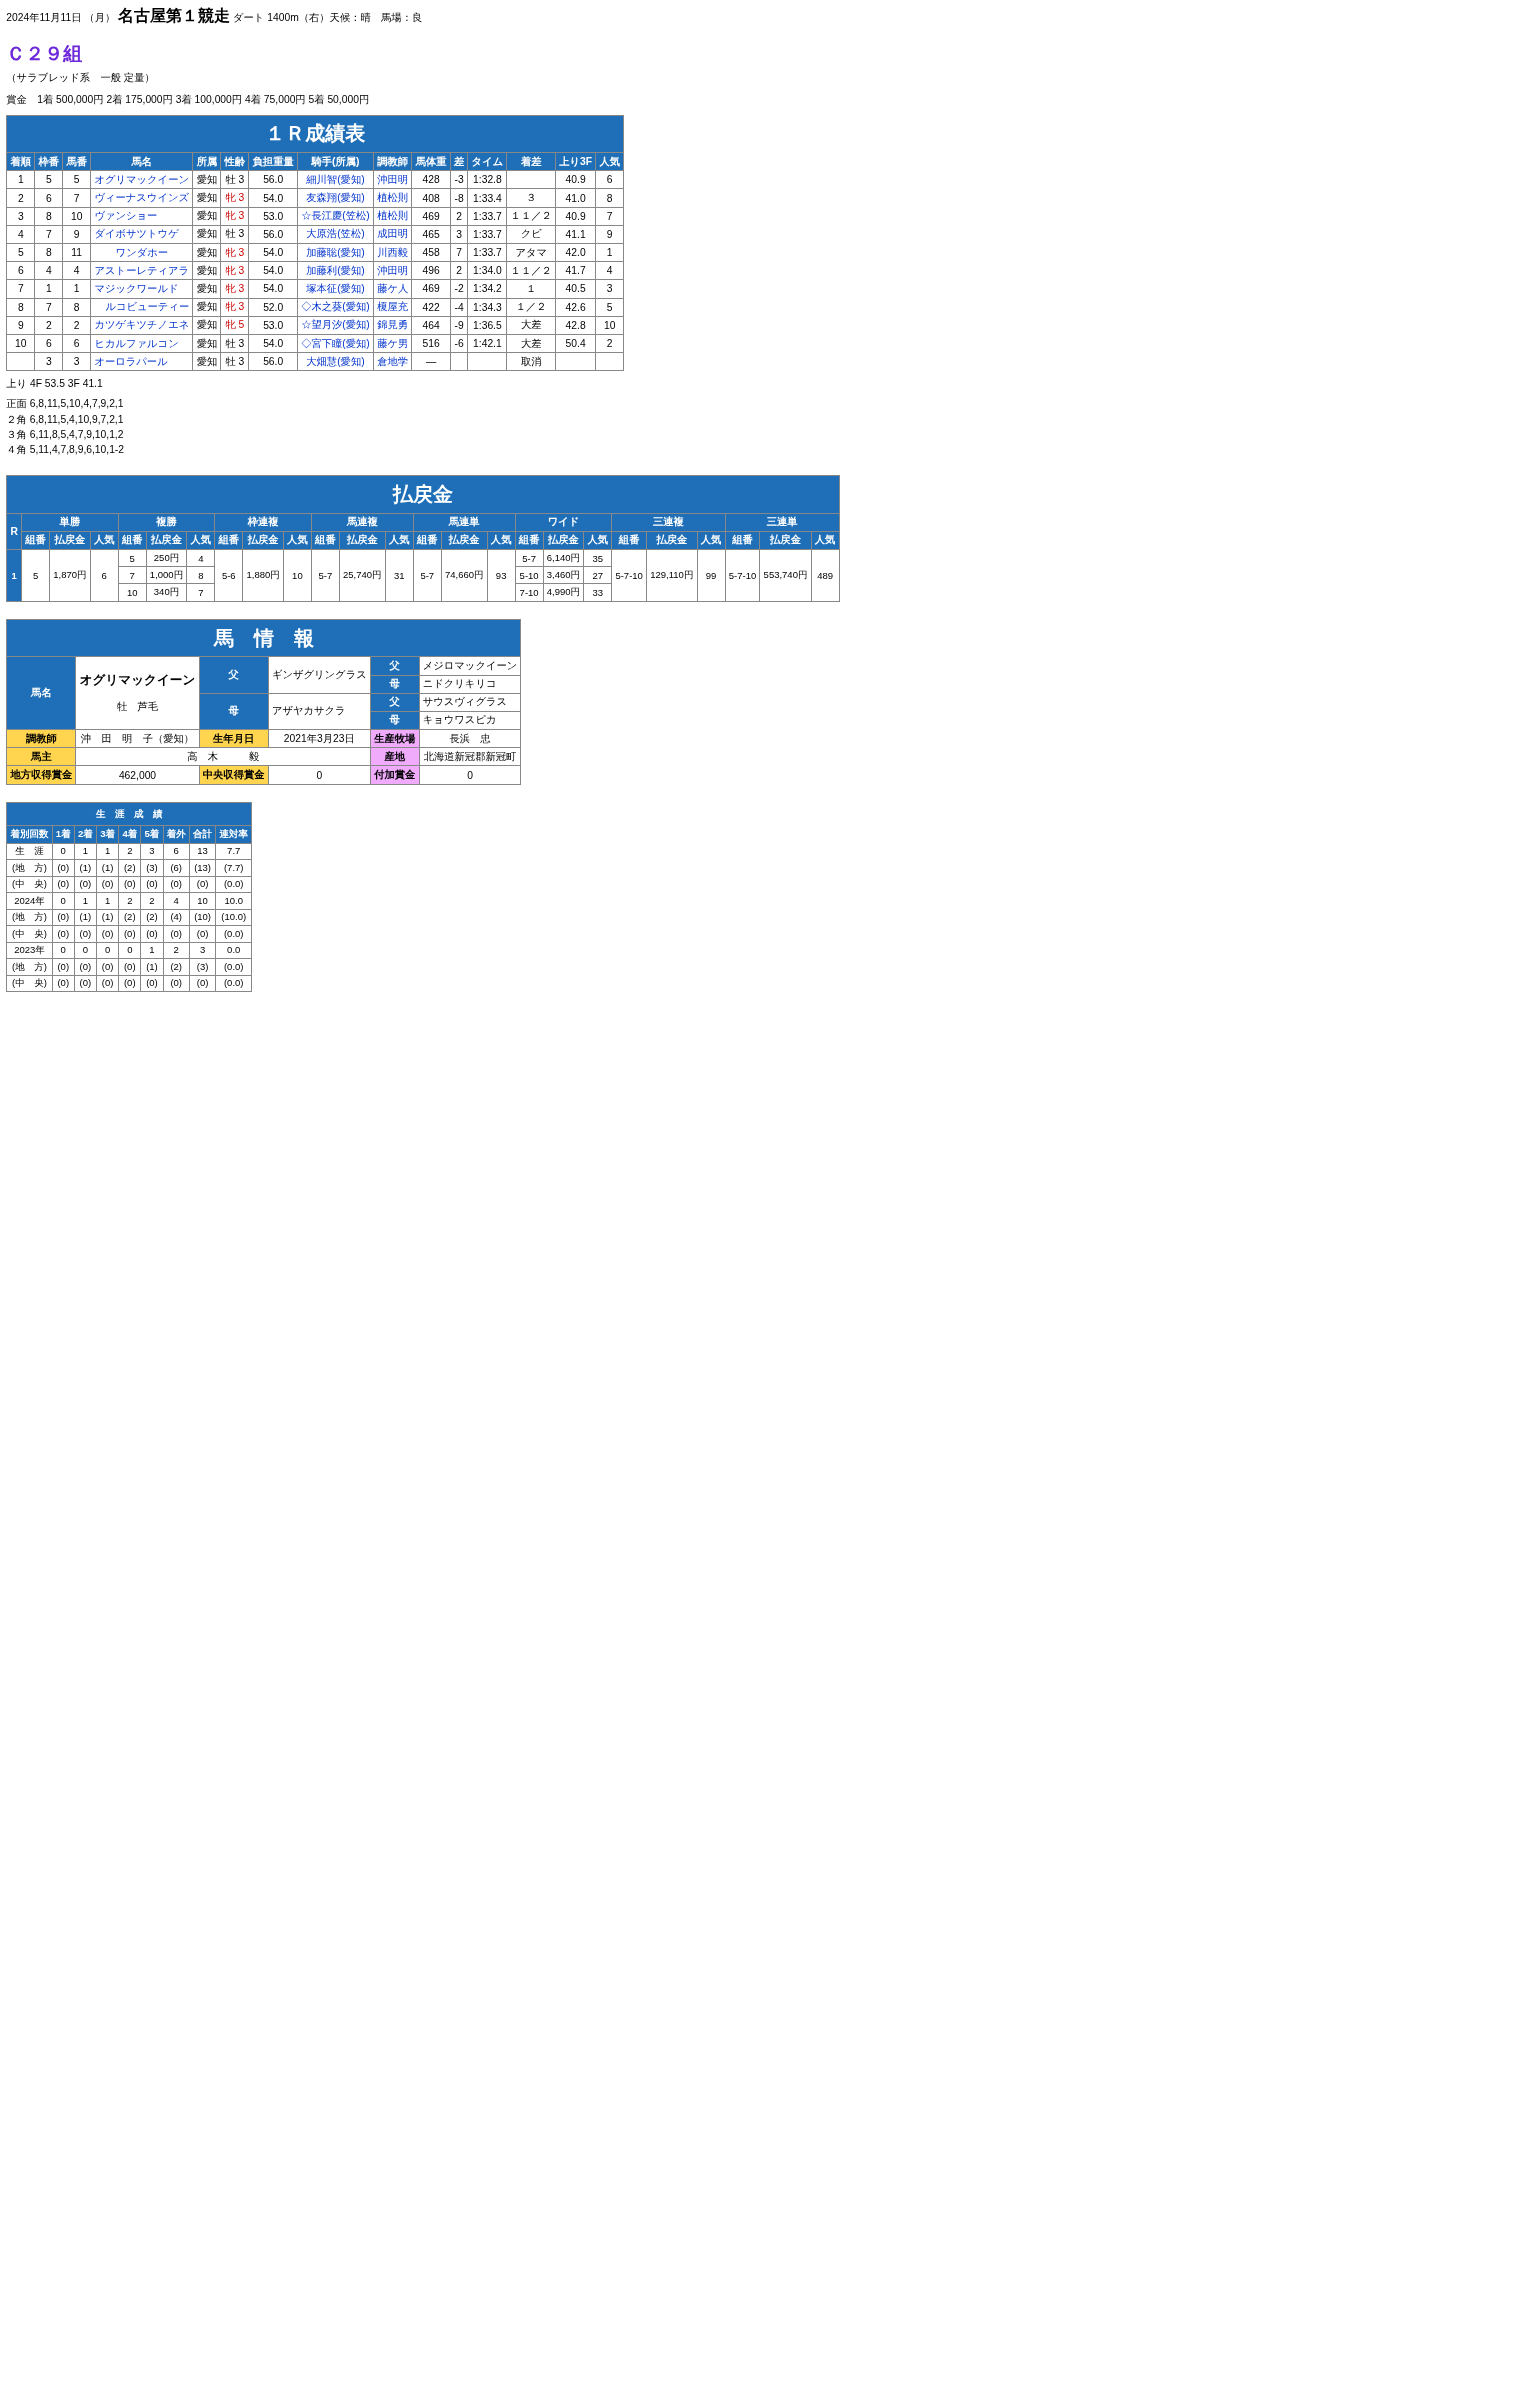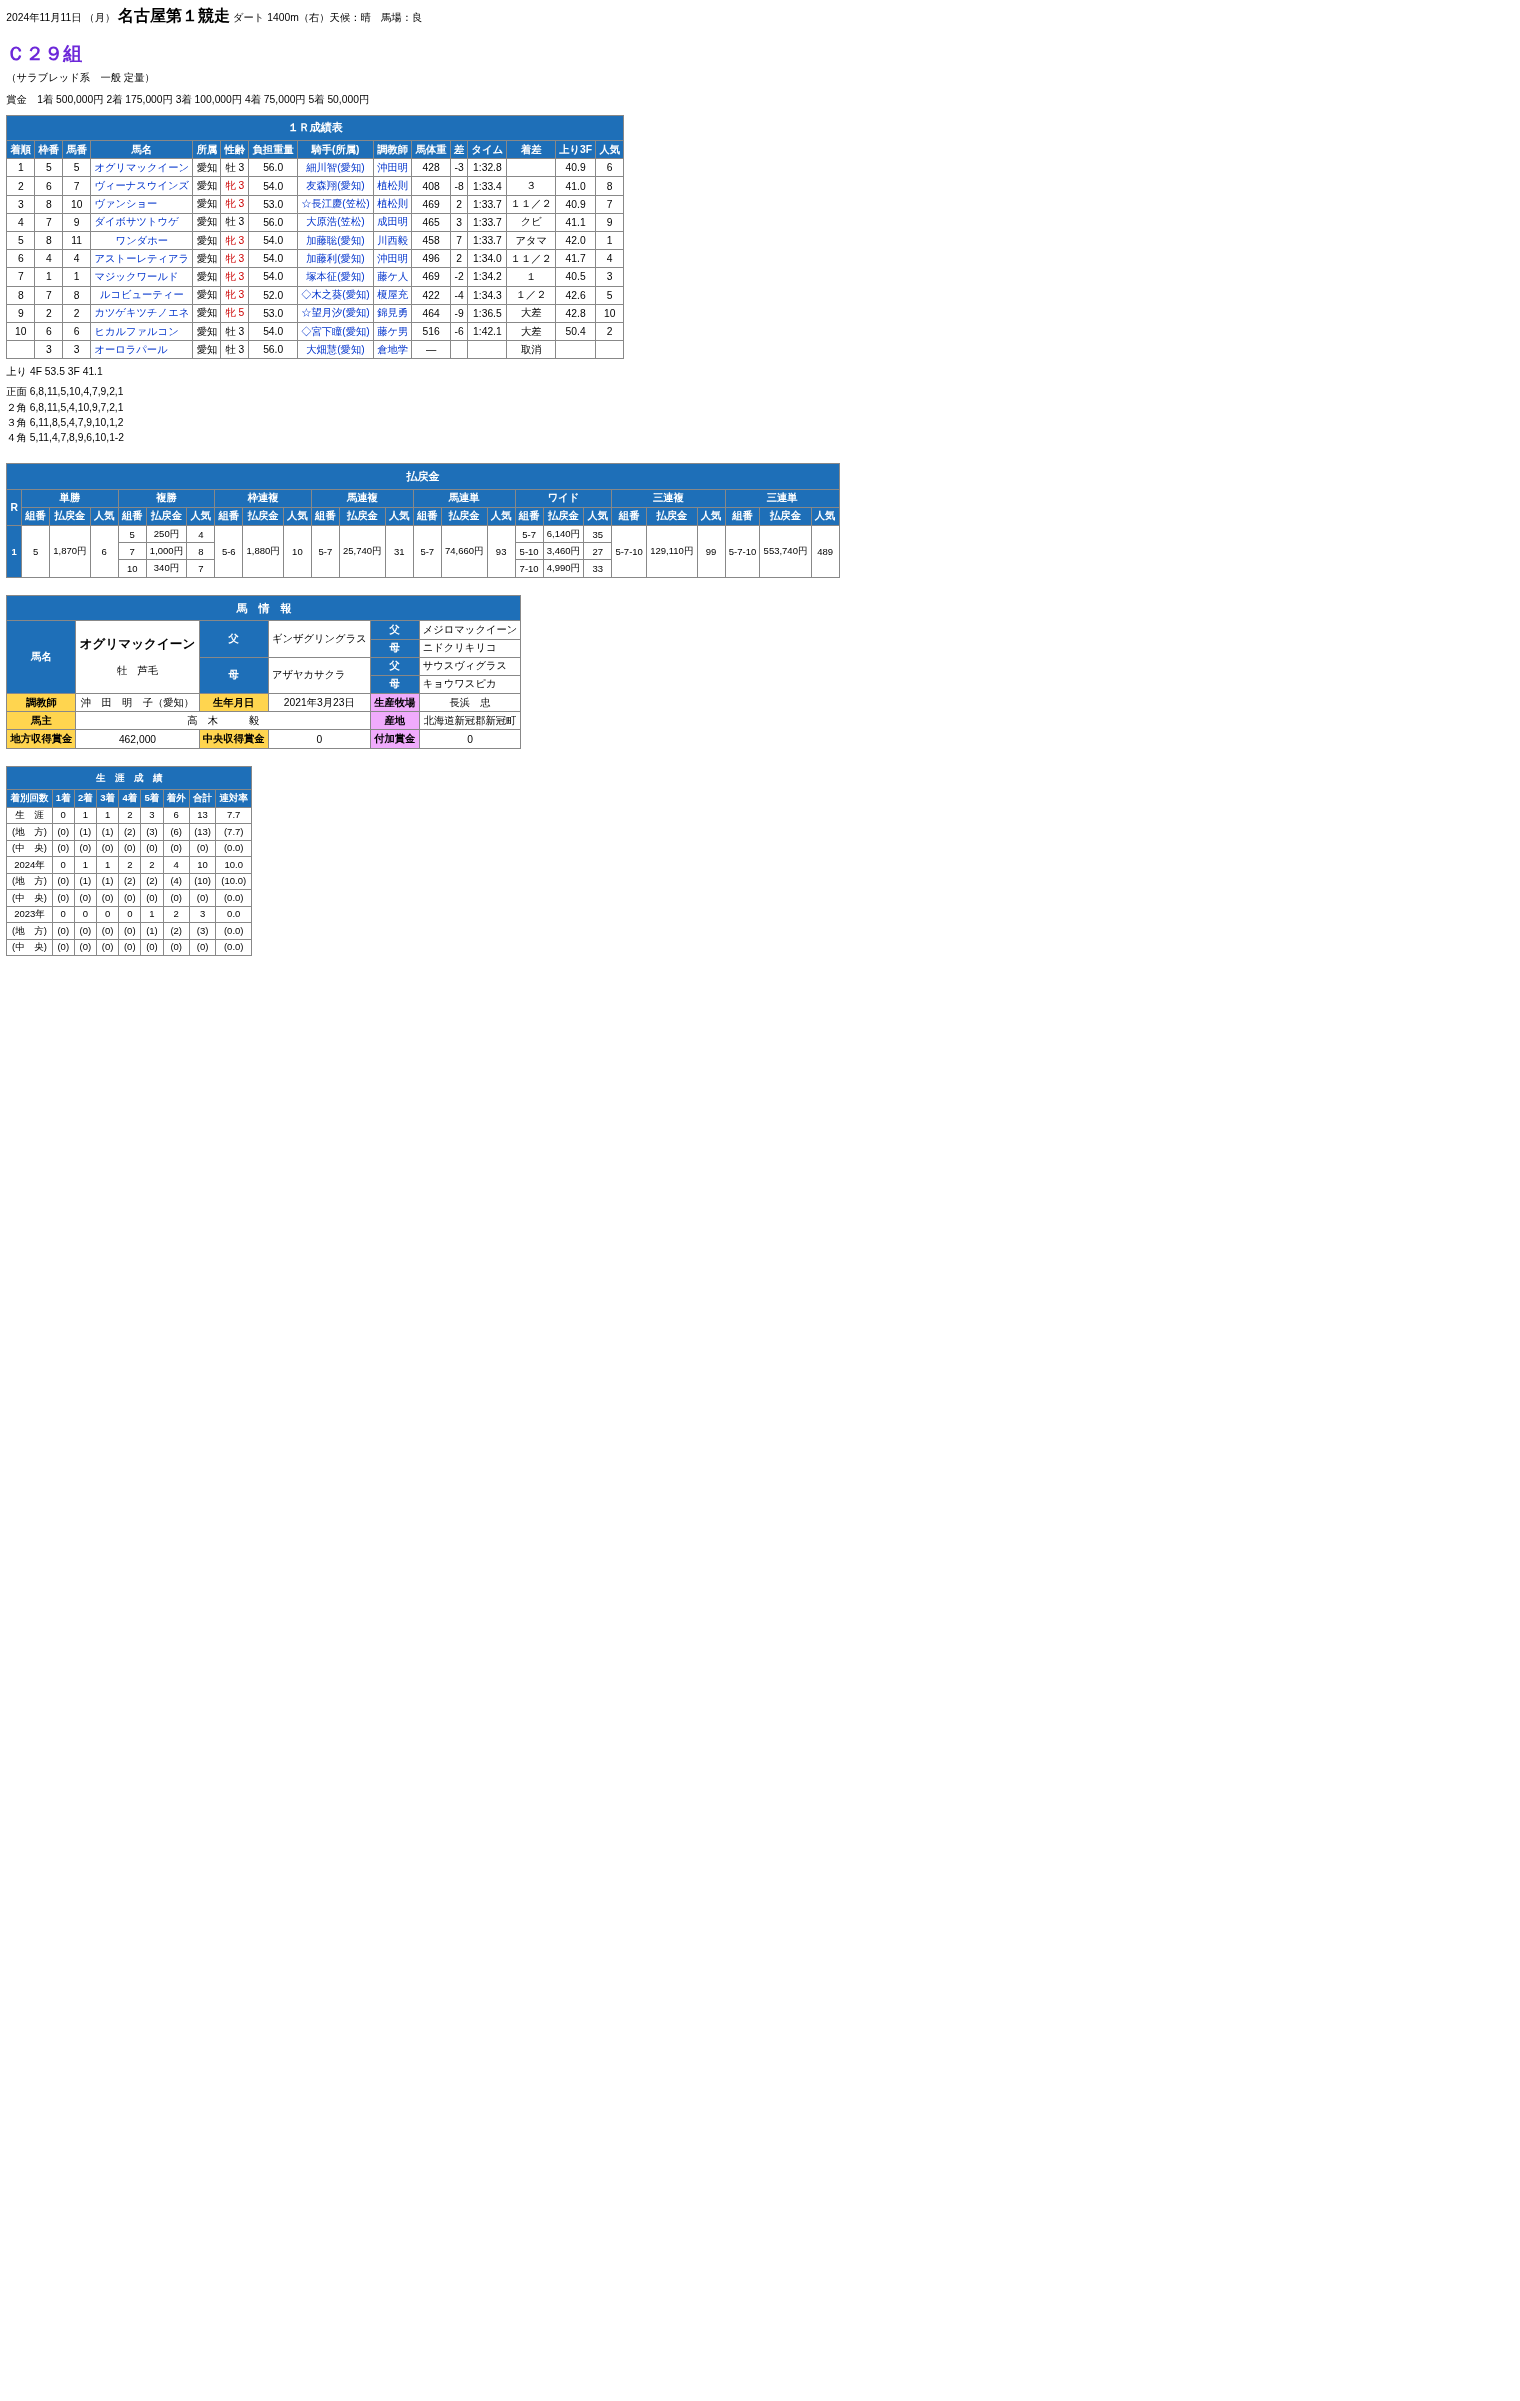--- a/index.html
+++ b/index.html
@@ -4,21 +4,21 @@
 <style>
 body{font-family:"Hiragino Kaku Gothic Pro","Meiryo",sans-serif;background:#fff;color:#000;font-size:11px;margin:6.3px}
 .header{margin-bottom:12.6px;font-size:10.3px}
 .header .race-title{font-size:16px;font-weight:bold;display:inline}
 .class-name{color:#6d28d9;font-weight:bold;font-size:19px;margin-top:14.2px}
 .class-detail{font-size:10.3px;margin:3.2px 0}
 .prize{font-size:10.3px;margin:8px 0}
 table{border-collapse:collapse}
 th,td{border:0.8px solid #888;padding:1.6px 3.2px;font-size:10.3px;text-align:center;white-space:nowrap}
 th{background:#1e6fb8;color:#fff;font-weight:bold}
-.title-row th{background:#1e6fb8;font-size:11px;padding:4.7px}
+.title-row th{background:#1e6fb8;font-size:20px;padding:4.7px}
 .horse-link{color:#03c;text-align:left}
 .jockey-link{color:#03c}
 .trainer-link{color:#03c}
 .mare{color:#c00}
 .footer-info{font-size:10.3px;margin:4.7px 0;line-height:1.5}
 .payout-table td{font-size:9.5px}
 .payout-cat{background:#1e6fb8;color:#fff;font-weight:bold}
 .horseinfo td{font-size:10.3px}
 .horseinfo .lbl{background:#1e6fb8;color:#fff;font-weight:bold}
 .horseinfo .lbl-y{background:#ffd54f;font-weight:bold}
@@ -183,21 +183,21 @@
         <td>-2</td>
         <td>1:34.2</td>
         <td>１</td>
         <td>40.5</td>
         <td>3</td>
       </tr>
       <tr>
         <td>8</td>
         <td>7</td>
         <td>8</td>
-        <td class="horse-link" style="text-align: center;">ルコビューティー</td>
+        <td class="horse-link" style="text-align: right;">ルコビューティー</td>
         <td>愛知</td>
         <td class="mare">牝 3</td>
         <td>52.0</td>
         <td class="jockey-link">◇木之葵(愛知)</td>
         <td class="trainer-link">榎屋充</td>
         <td>422</td>
         <td>-4</td>
         <td>1:34.3</td>
         <td>１／２</td>
         <td>42.6</td>

